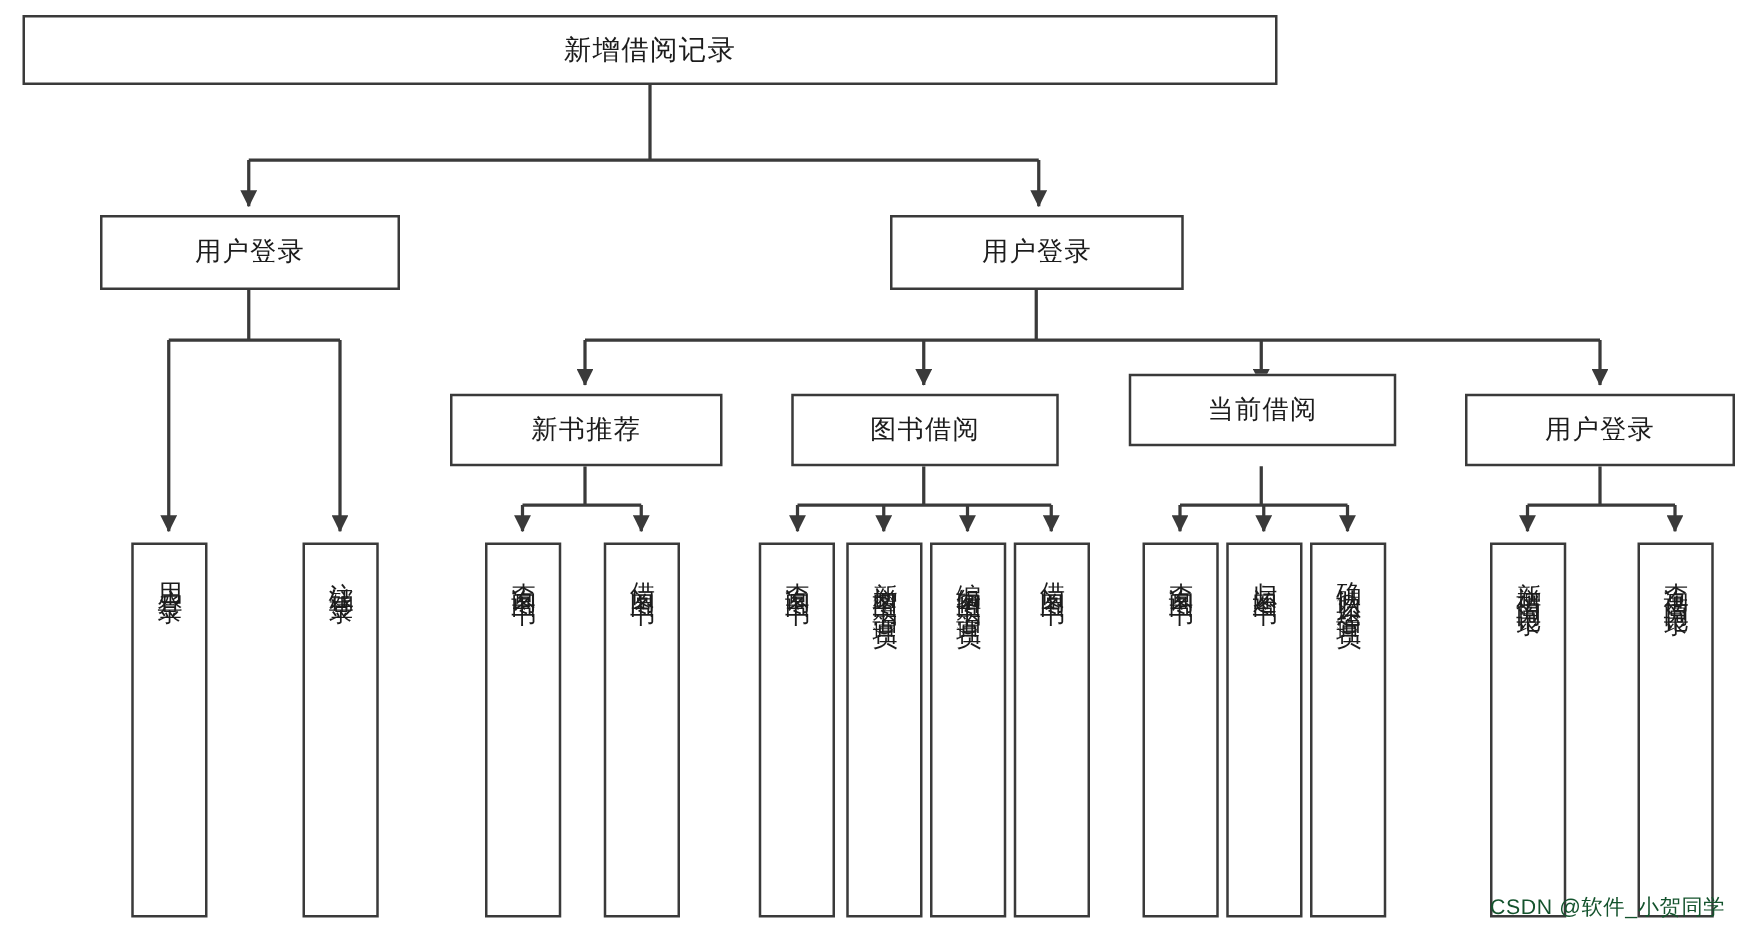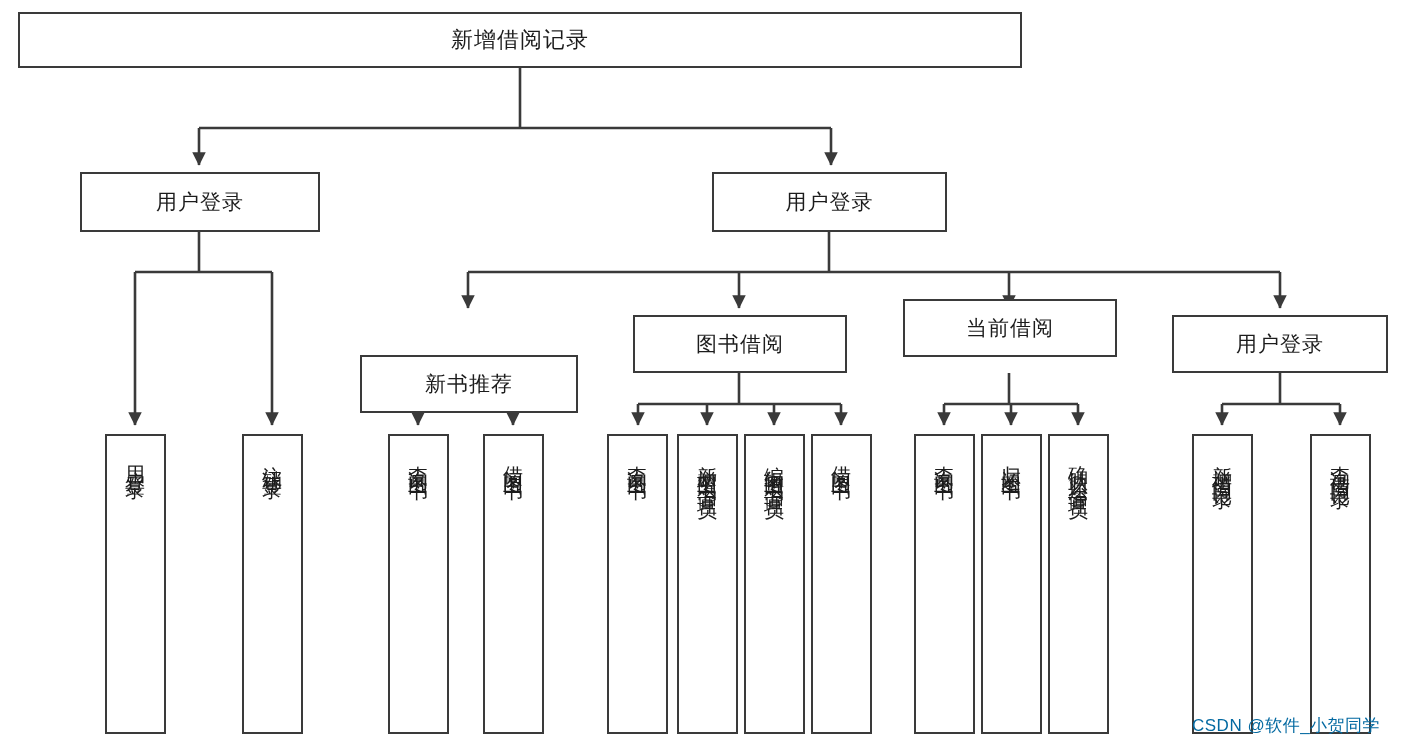--- a/index.html
+++ b/index.html
@@ -56,21 +56,21 @@
     writing-mode: vertical-rl;
     text-orientation: upright;
     font-size: 20px;
     letter-spacing: 5px;
     line-height: 1;
     white-space: nowrap;
   }
   .watermark {
     position: absolute;
     font-size: 17px;
-    color: #0369a1;
+    color: #14532d;
     white-space: nowrap;
     letter-spacing: 0.5px;
   }
 </style>
 </head>
 <body>
 
 <div id="canvas">
 
   <svg id="wires" viewBox="0 0 1405 747" xmlns="http://www.w3.org/2000/svg">
@@ -127,21 +127,21 @@
     <span class="label">新增借阅记录</span>
   </div>
 
   <div class="node h" style="left:80px; top:172px; width:240px; height:60px;">
     <span class="label">用户登录</span>
   </div>
   <div class="node h" style="left:712px; top:172px; width:235px; height:60px;">
     <span class="label">用户登录</span>
   </div>
 
-  <div class="node h" style="left:360px; top:315px; width:218px; height:58px;margin-top:40px;">
+  <div class="node h" style="left:360px; top:315px; width:218px; height:58px;">
     <span class="label">新书推荐</span>
   </div>
   <div class="node h" style="left:633px; top:315px; width:214px; height:58px;">
     <span class="label">图书借阅</span>
   </div>
   <div class="node h" style="left:903px; top:299px; width:214px; height:58px;">
     <span class="label">当前借阅</span>
   </div>
   <div class="node h" style="left:1172px; top:315px; width:216px; height:58px;">
     <span class="label">用户登录</span>

